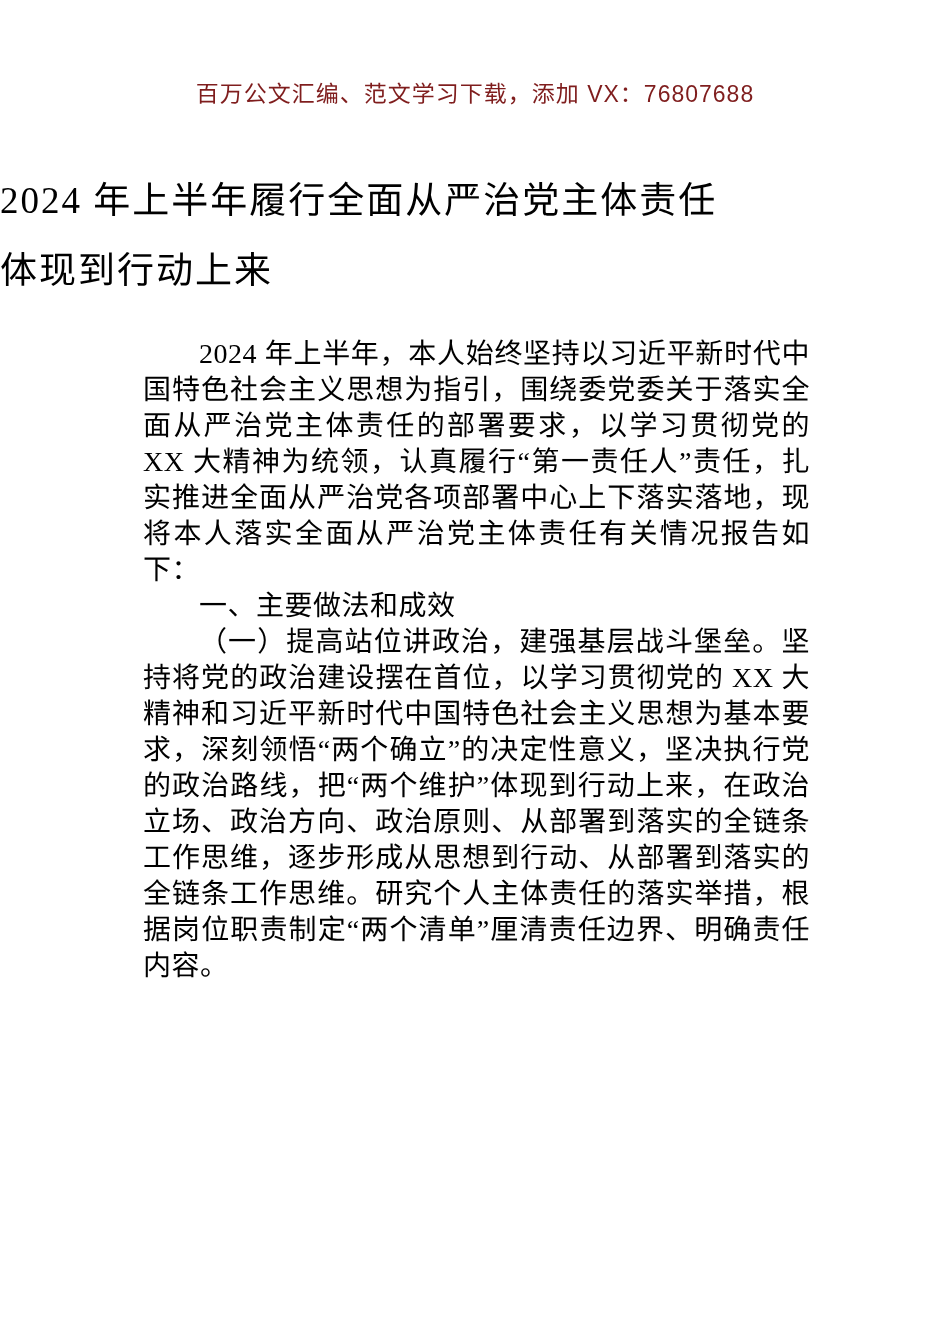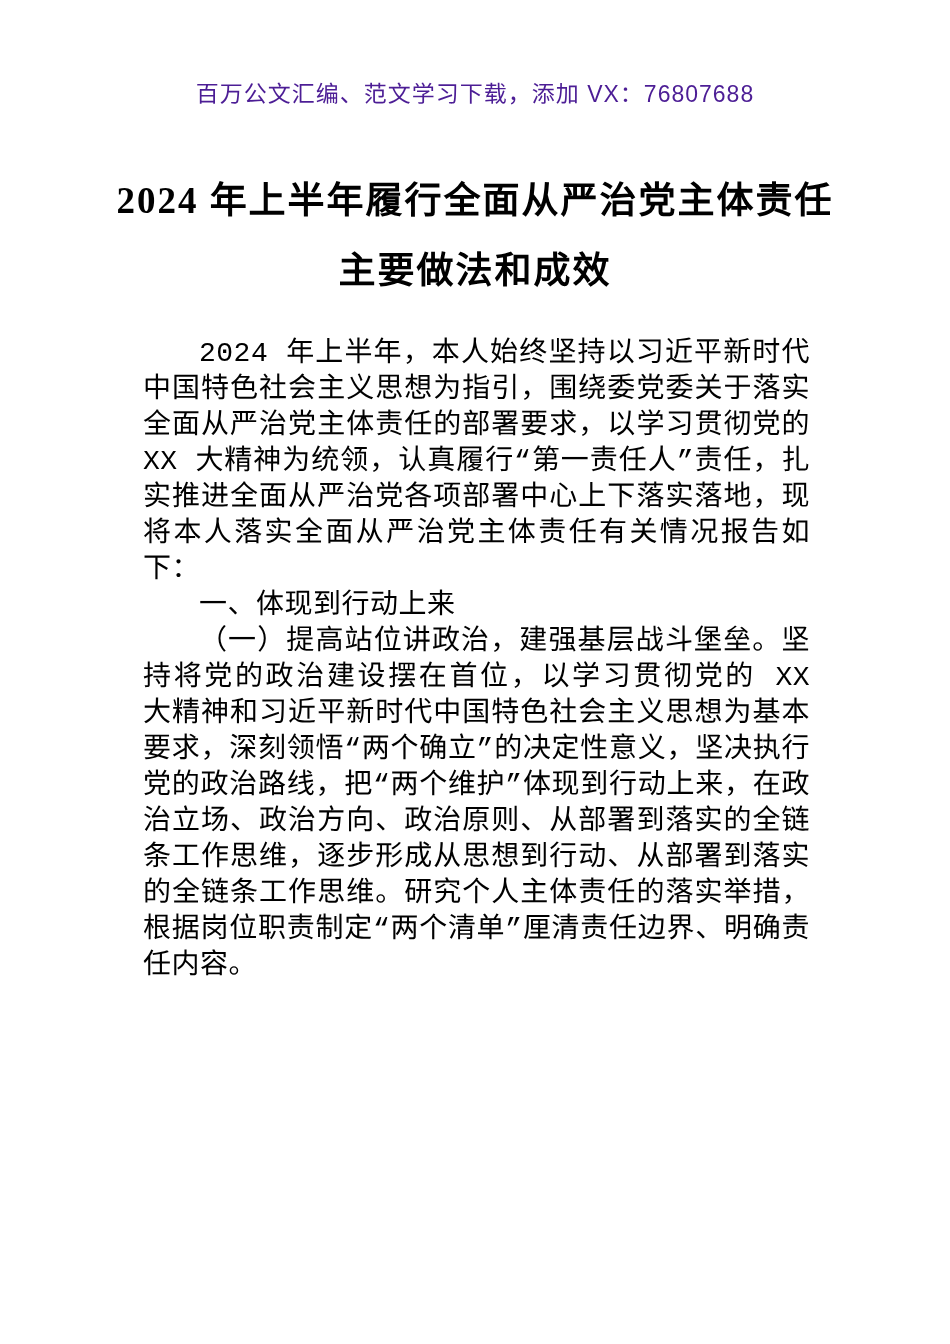--- a/index.html
+++ b/index.html
@@ -17,56 +17,54 @@
     font-family: "Liberation Serif", "DejaVu Serif", serif;
     overflow: hidden;
     box-sizing: border-box;
   }
   .watermark {
     padding-top: 80px;
     text-align: center;
     font-family: "Liberation Sans", "DejaVu Sans", sans-serif;
     font-size: 23px;
     line-height: 28px;
-    color: #4c1d95;
+    color: #7f1d1d;
     letter-spacing: 1px;
   }
   .doc-title {
     margin-top: 58px;
-    text-align: center;
     font-size: 37px;
     line-height: 70px;
-    font-weight: 700;
+    font-weight: 400;
     letter-spacing: 2px;
   }
   .doc-body {
     margin-top: 30px;
     padding: 0 140px 0 143px;
     font-size: 28px;
     line-height: 36px;
     text-align: justify;
     letter-spacing: 0.5px;
-    font-family: Liberation Mono, monospace;
   }
   .doc-body p {
     margin: 0;
     text-indent: 2em;
   }
 </style>
 </head>
 <body>
 
 <div class="page">
 
   <div class="watermark">百万公文汇编、范文学习下载，添加 VX：76807688</div>
 
   <div class="doc-title">
     <div>2024 年上半年履行全面从严治党主体责任</div>
-    <div>主要做法和成效</div>
+    <div>体现到行动上来</div>
   </div>
 
   <div class="doc-body" id="doc-body">
       <p>2024 年上半年，本人始终坚持以习近平新时代中国特色社会主义思想为指引，围绕委党委关于落实全面从严治党主体责任的部署要求，以学习贯彻党的 XX 大精神为统领，认真履行“第一责任人”责任，扎实推进全面从严治党各项部署中心上下落实落地，现将本人落实全面从严治党主体责任有关情况报告如下：</p>
-      <p>一、体现到行动上来</p>
+      <p>一、主要做法和成效</p>
       <p>（一）提高站位讲政治，建强基层战斗堡垒。坚持将党的政治建设摆在首位，以学习贯彻党的 XX 大精神和习近平新时代中国特色社会主义思想为基本要求，深刻领悟“两个确立”的决定性意义，坚决执行党的政治路线，把“两个维护”体现到行动上来，在政治立场、政治方向、政治原则、从部署到落实的全链条工作思维，逐步形成从思想到行动、从部署到落实的全链条工作思维。研究个人主体责任的落实举措，根据岗位职责制定“两个清单”厘清责任边界、明确责任内容。</p>
     </div>
 
 </div>
 
 </body></html>

